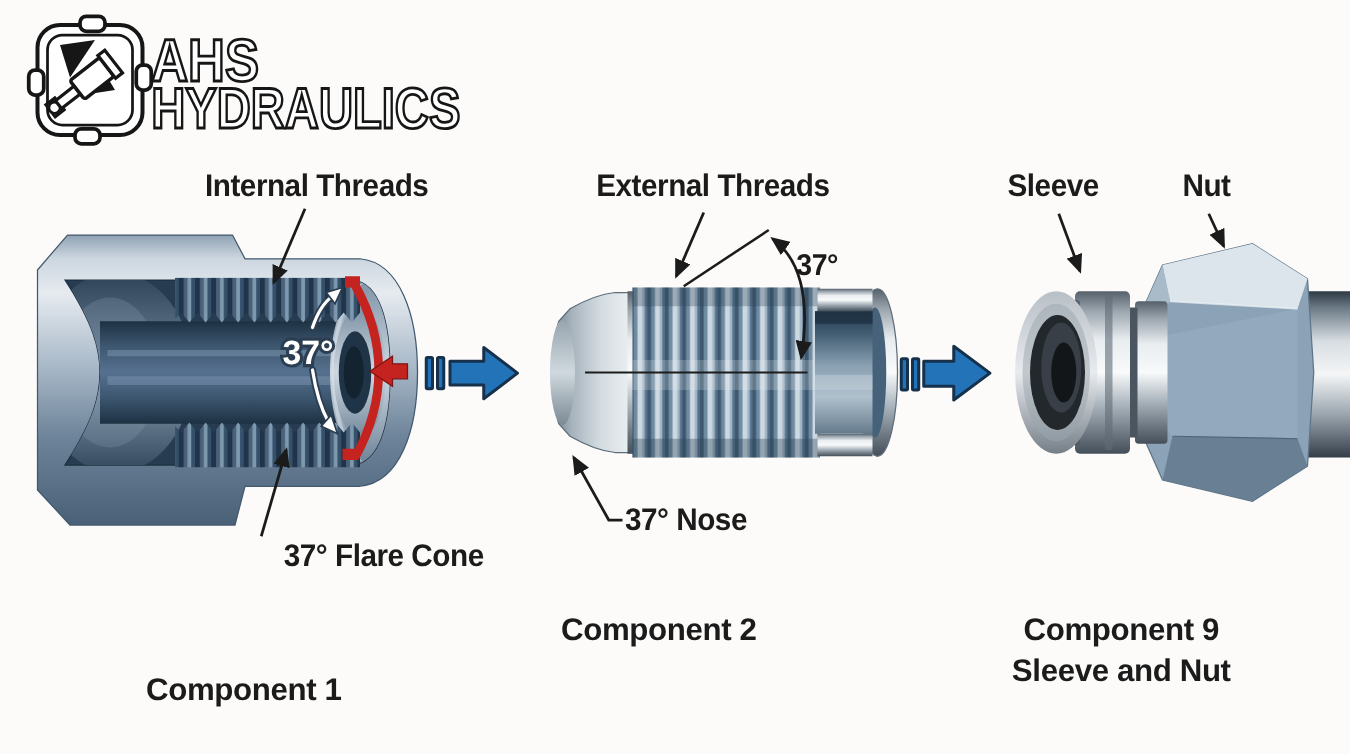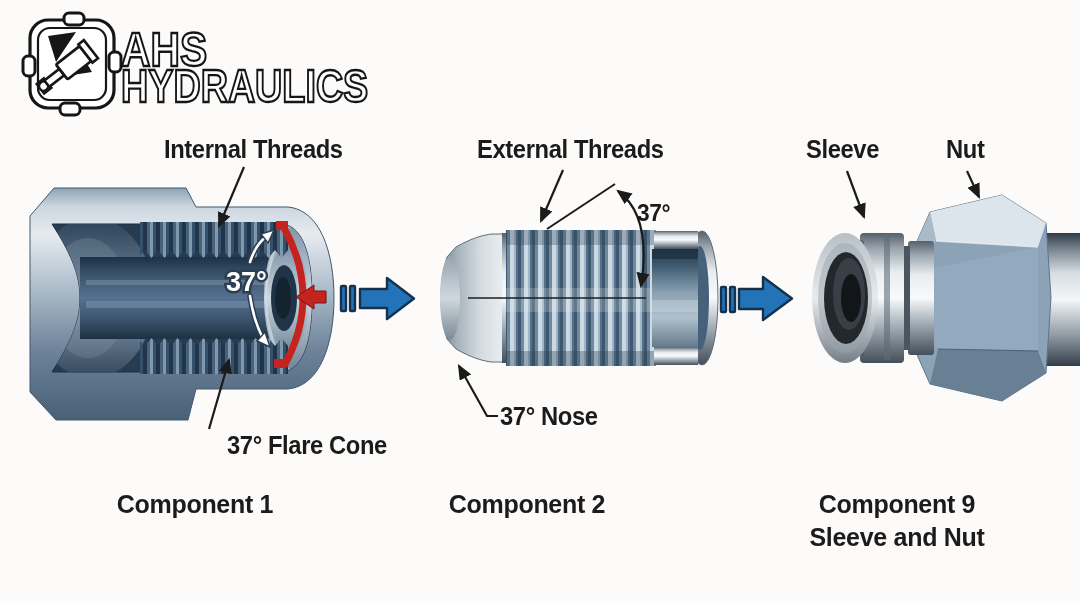--- a/index.html
+++ b/index.html
@@ -282,21 +282,21 @@
   </div>
 
   <div class="lbl" style="left:164px;top:135px;">Internal Threads</div>
   <div class="lbl" style="left:477px;top:135px;">External Threads</div>
   <div class="lbl" style="left:806px;top:135px;">Sleeve</div>
   <div class="lbl" style="left:946px;top:135px;">Nut</div>
   <div class="lbl small" style="left:637px;top:199px;">37°</div>
   <div class="lbl" style="left:500px;top:402px;">37° Nose</div>
   <div class="lbl" style="left:227px;top:431px;">37° Flare Cone</div>
 
-  <div class="caption" style="left:45px;">
+  <div class="caption" style="left:45px;margin-top:48px;">
     <div>Component 1</div>
   </div>
   <div class="caption" style="left:377px;">
     <div>Component 2</div>
   </div>
   <div class="caption" style="left:747px;">
     <div>Component 9</div>
     <div>Sleeve and Nut</div>
   </div>
 

